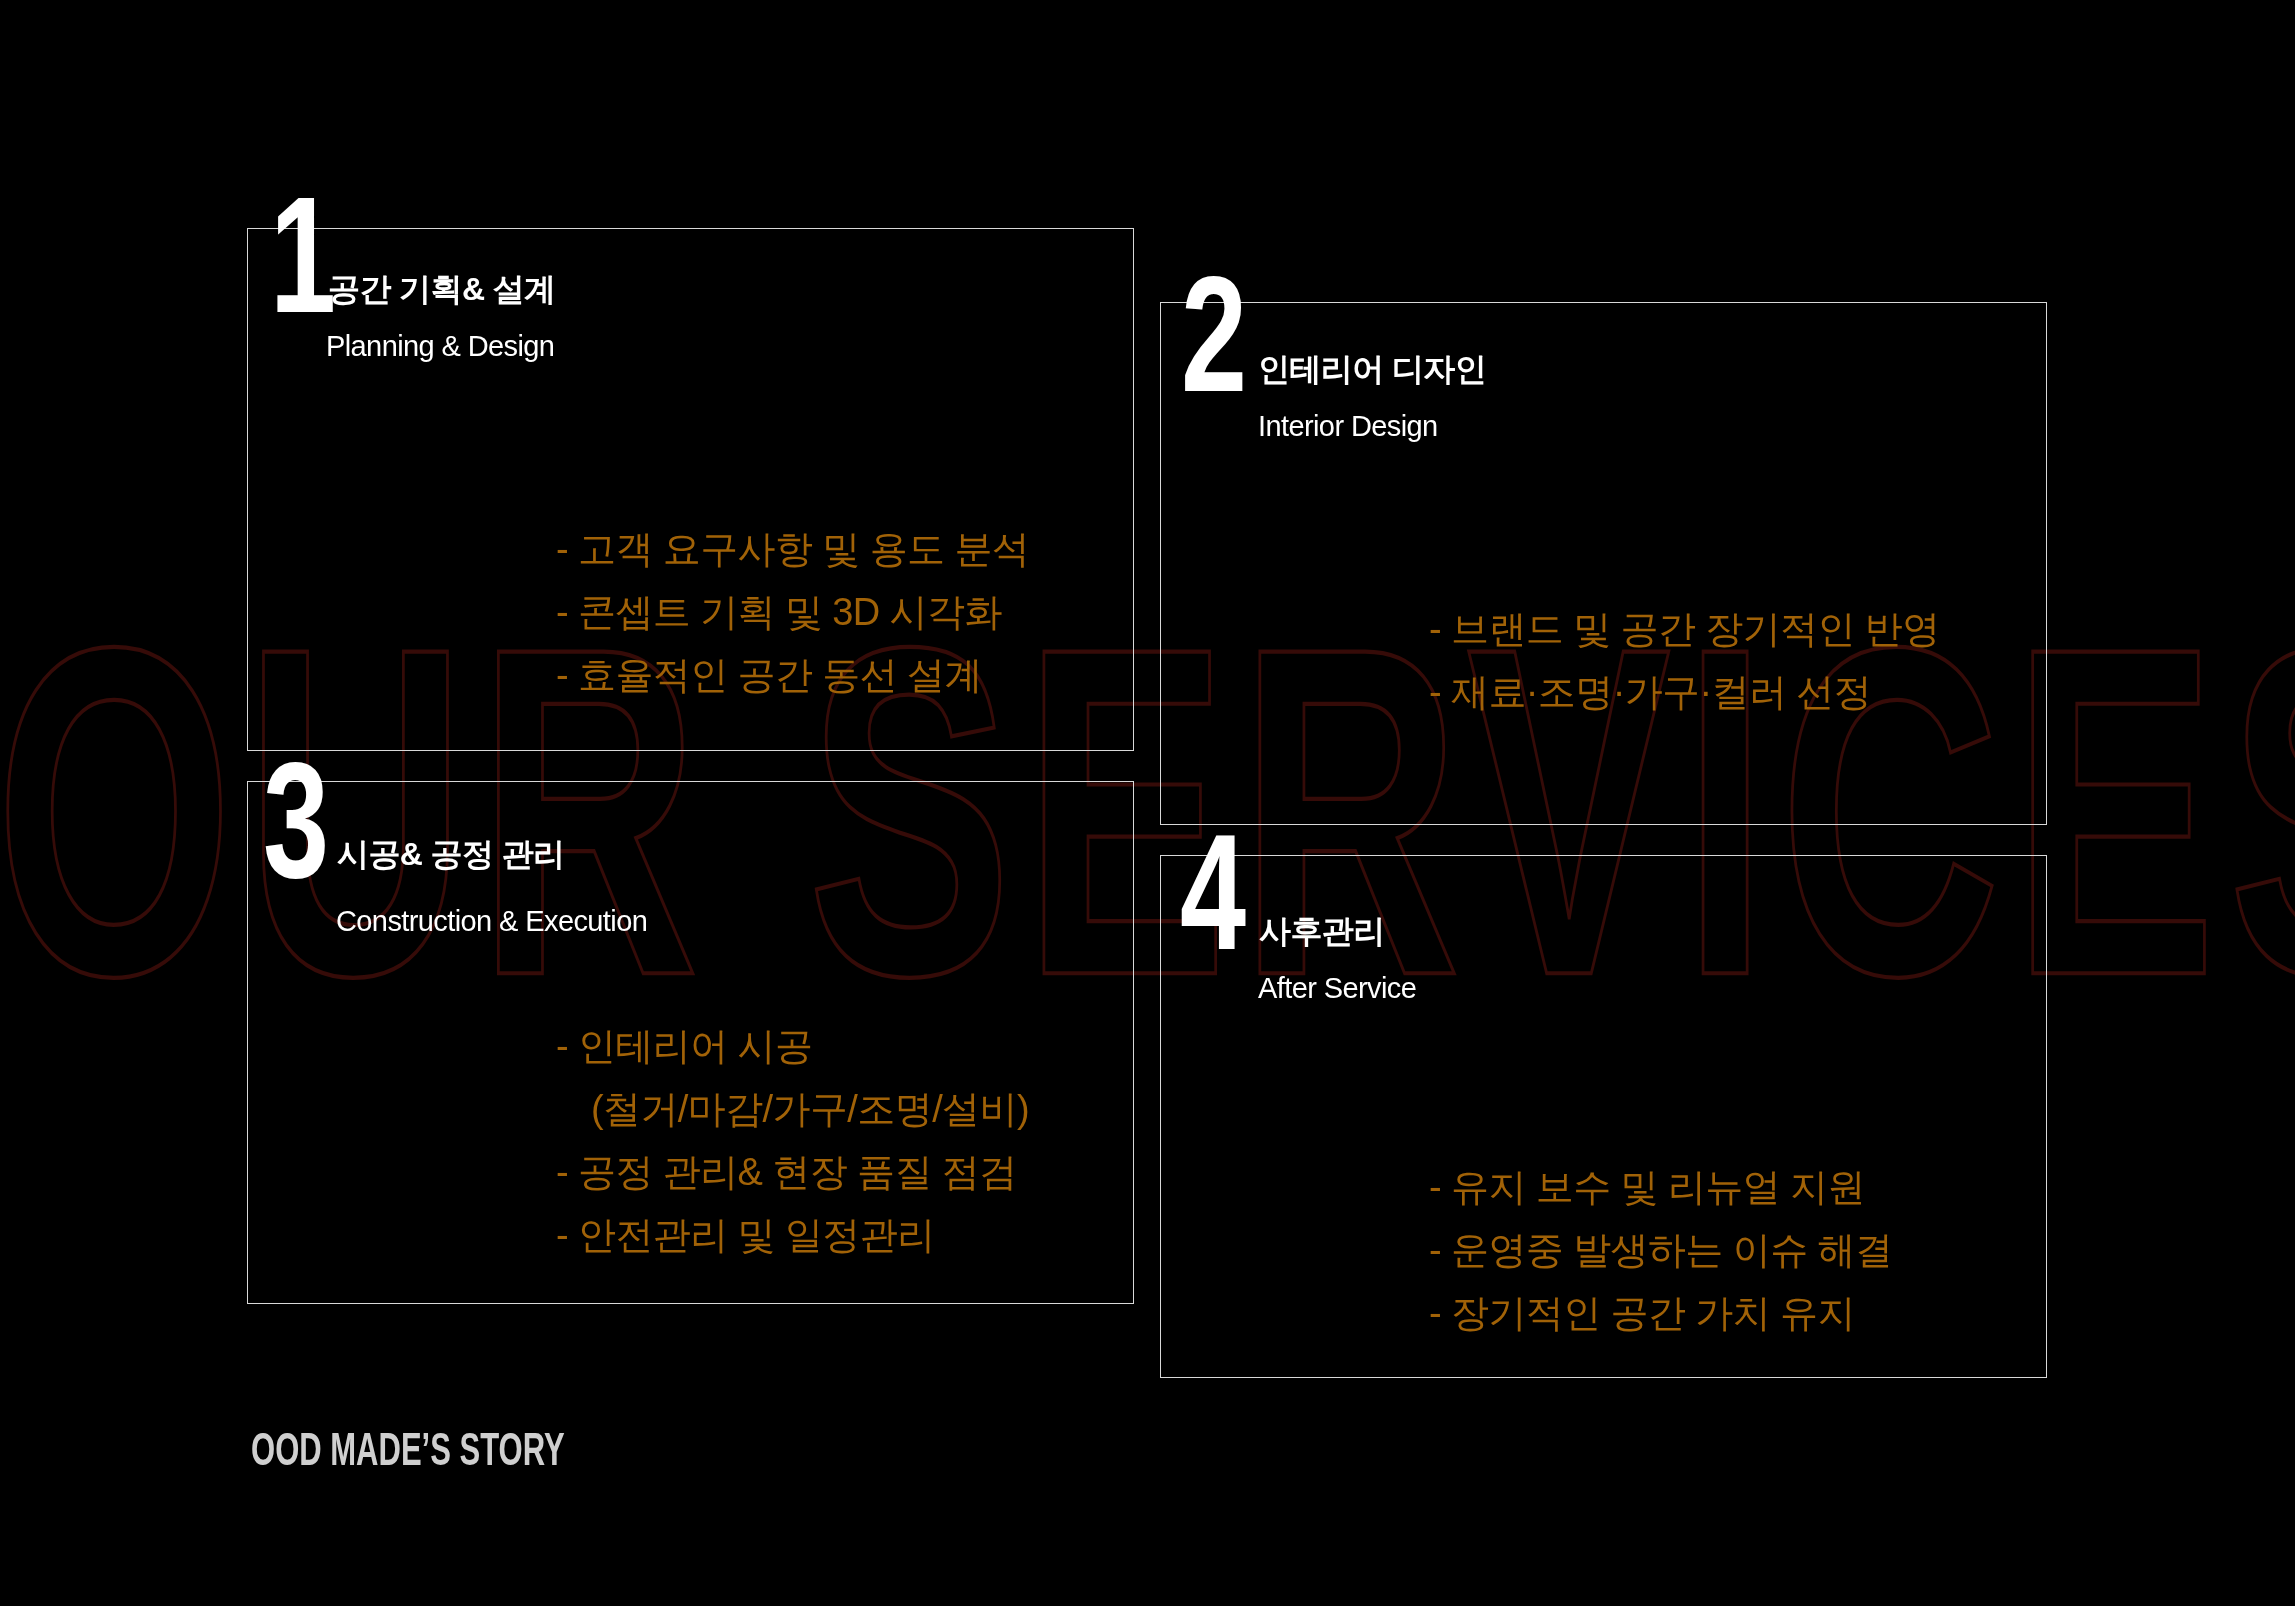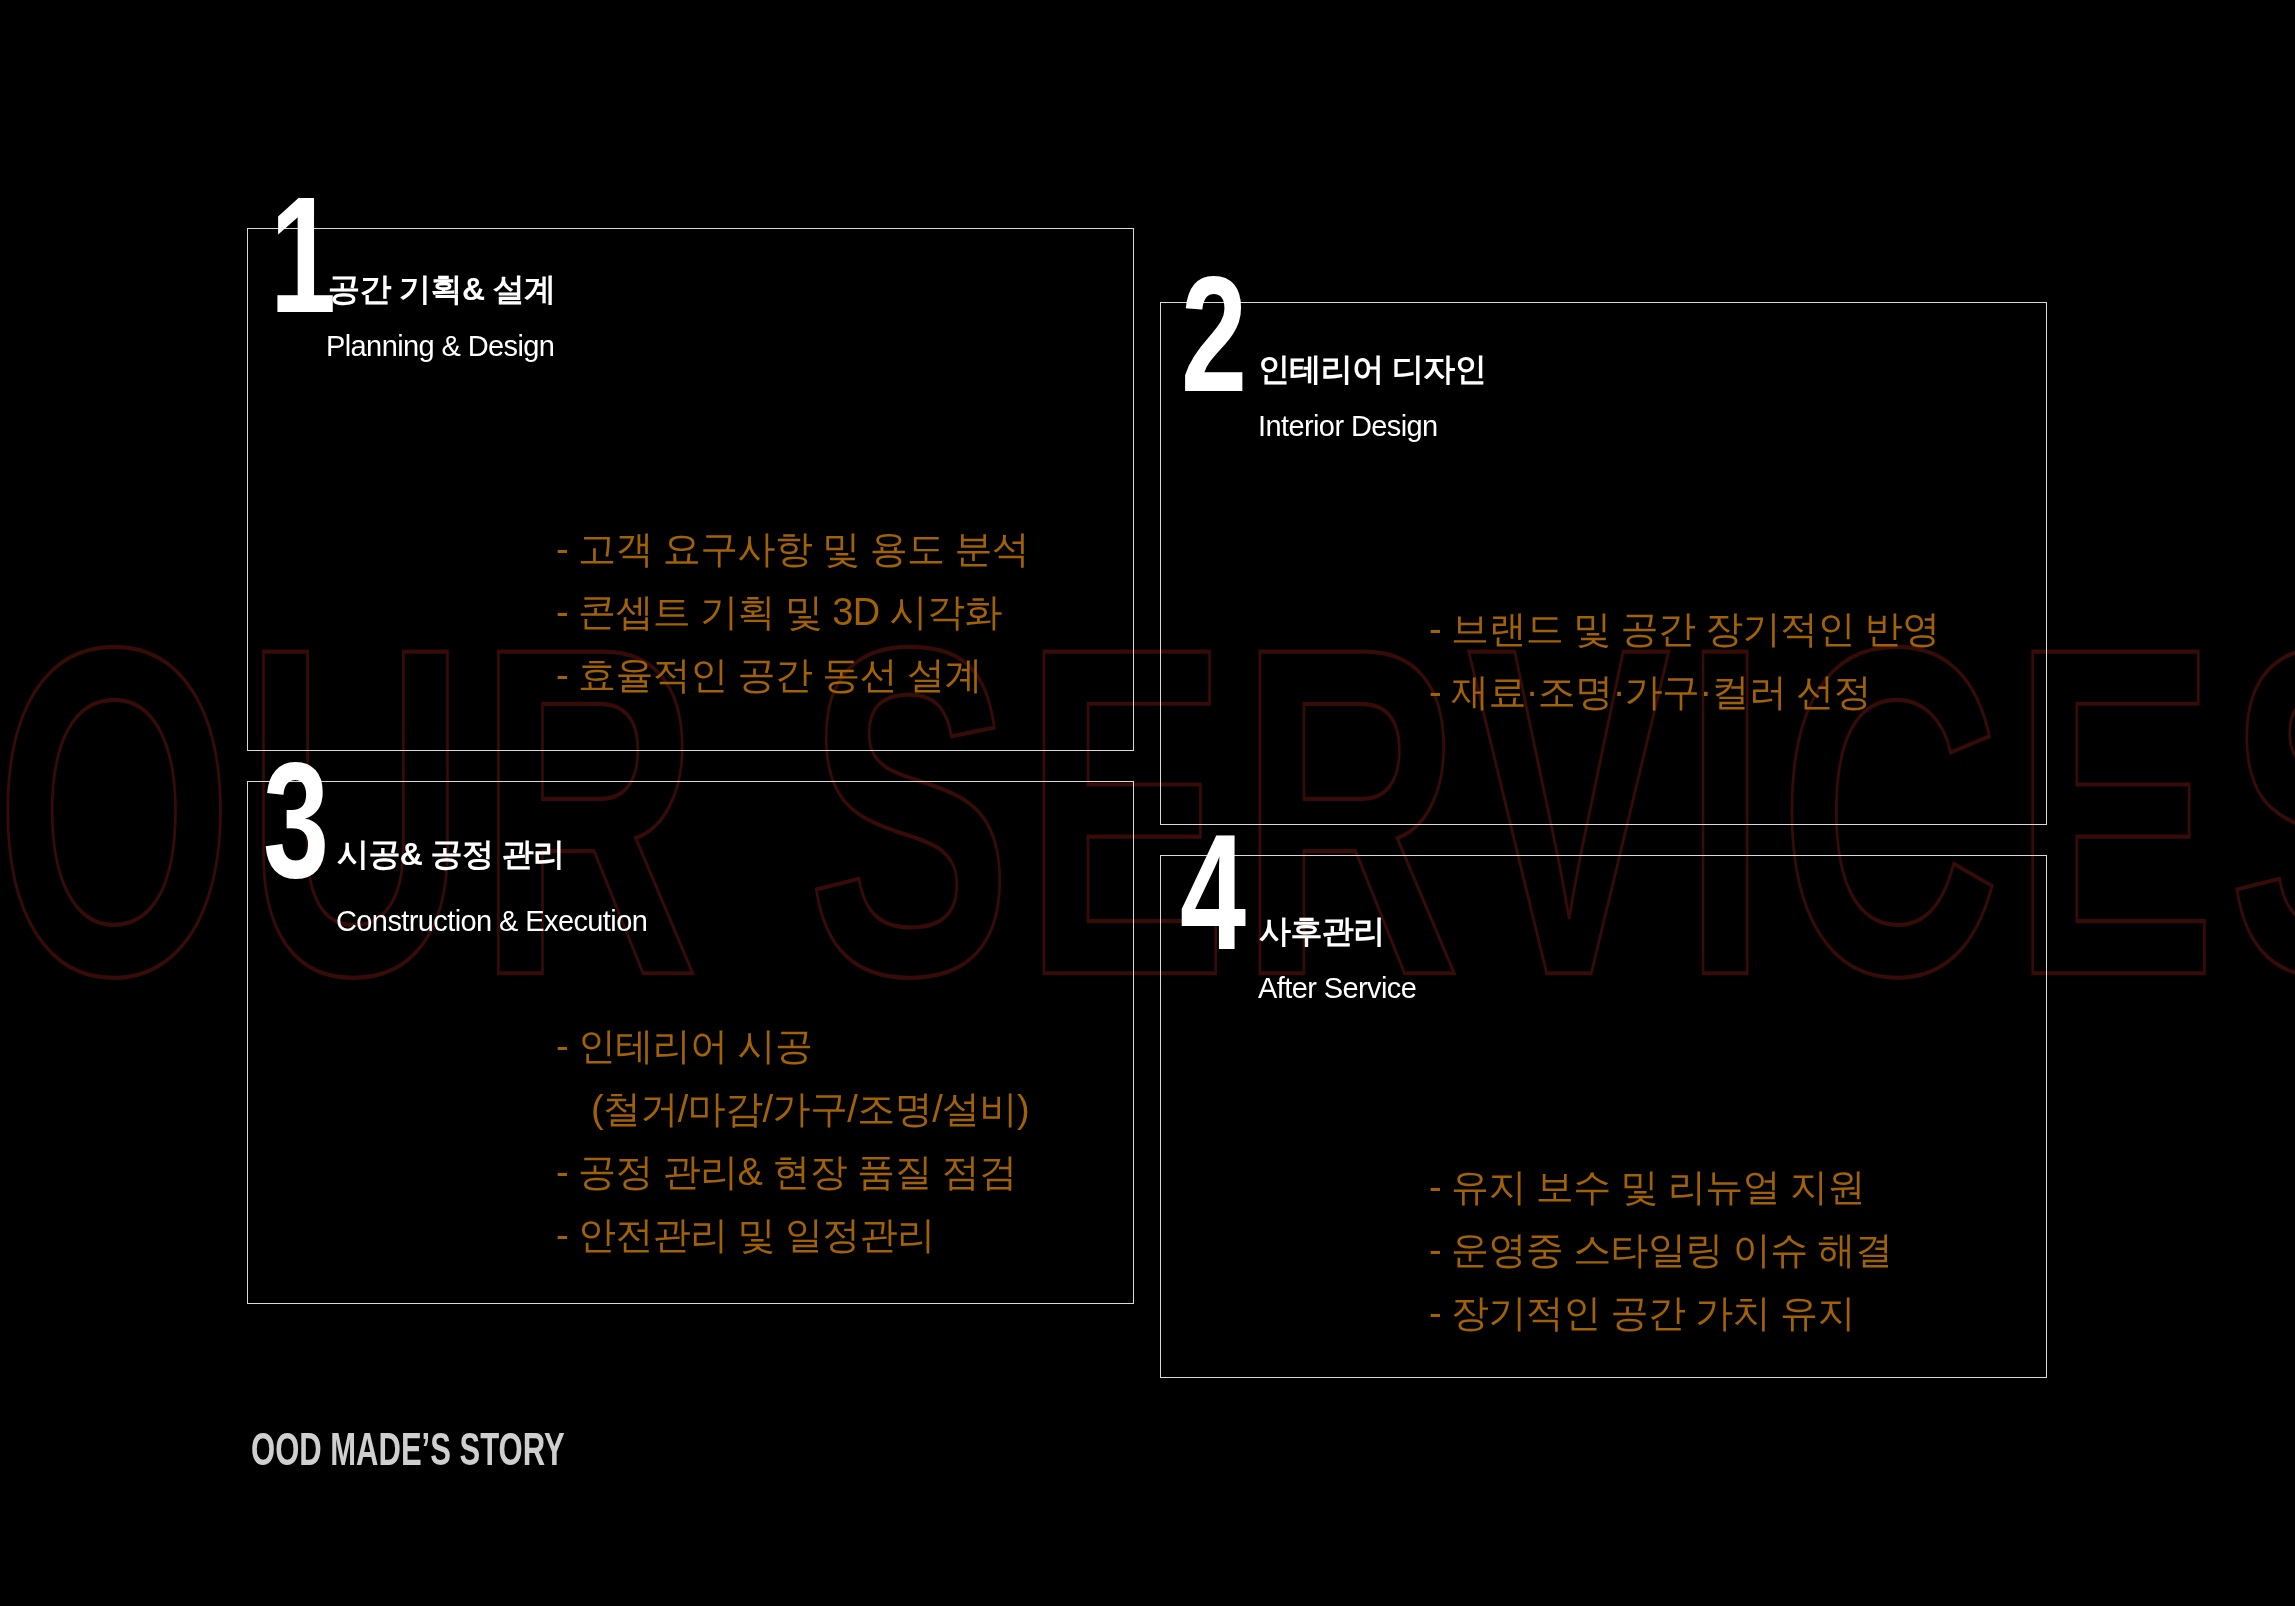--- a/index.html
+++ b/index.html
@@ -145,18 +145,18 @@
   <li>- 공정 관리&amp; 현장 품질 점검</li>
   <li>- 안전관리 및 일정관리</li>
 </ul>
 
 <div class="card" style="left:1160px; top:855px;"></div>
 <div class="numeral" style="left:1180px; top:810px;">4</div>
 <div class="title-ko" style="left:1259px; top:904px;">사후관리</div>
 <div class="title-en" style="left:1258px; top:964px;">After Service</div>
 <ul class="bullet-list" style="left:1429px; top:1156px;">
   <li>- 유지 보수 및 리뉴얼 지원</li>
-  <li>- 운영중 스타일링 이슈 해결</li>
+  <li>- 운영중 발생하는 이슈 해결</li>
   <li>- 장기적인 공간 가치 유지</li>
 </ul>
 
 <div class="footer">OOD MADE’S STORY</div>
 
 
 </body></html>

